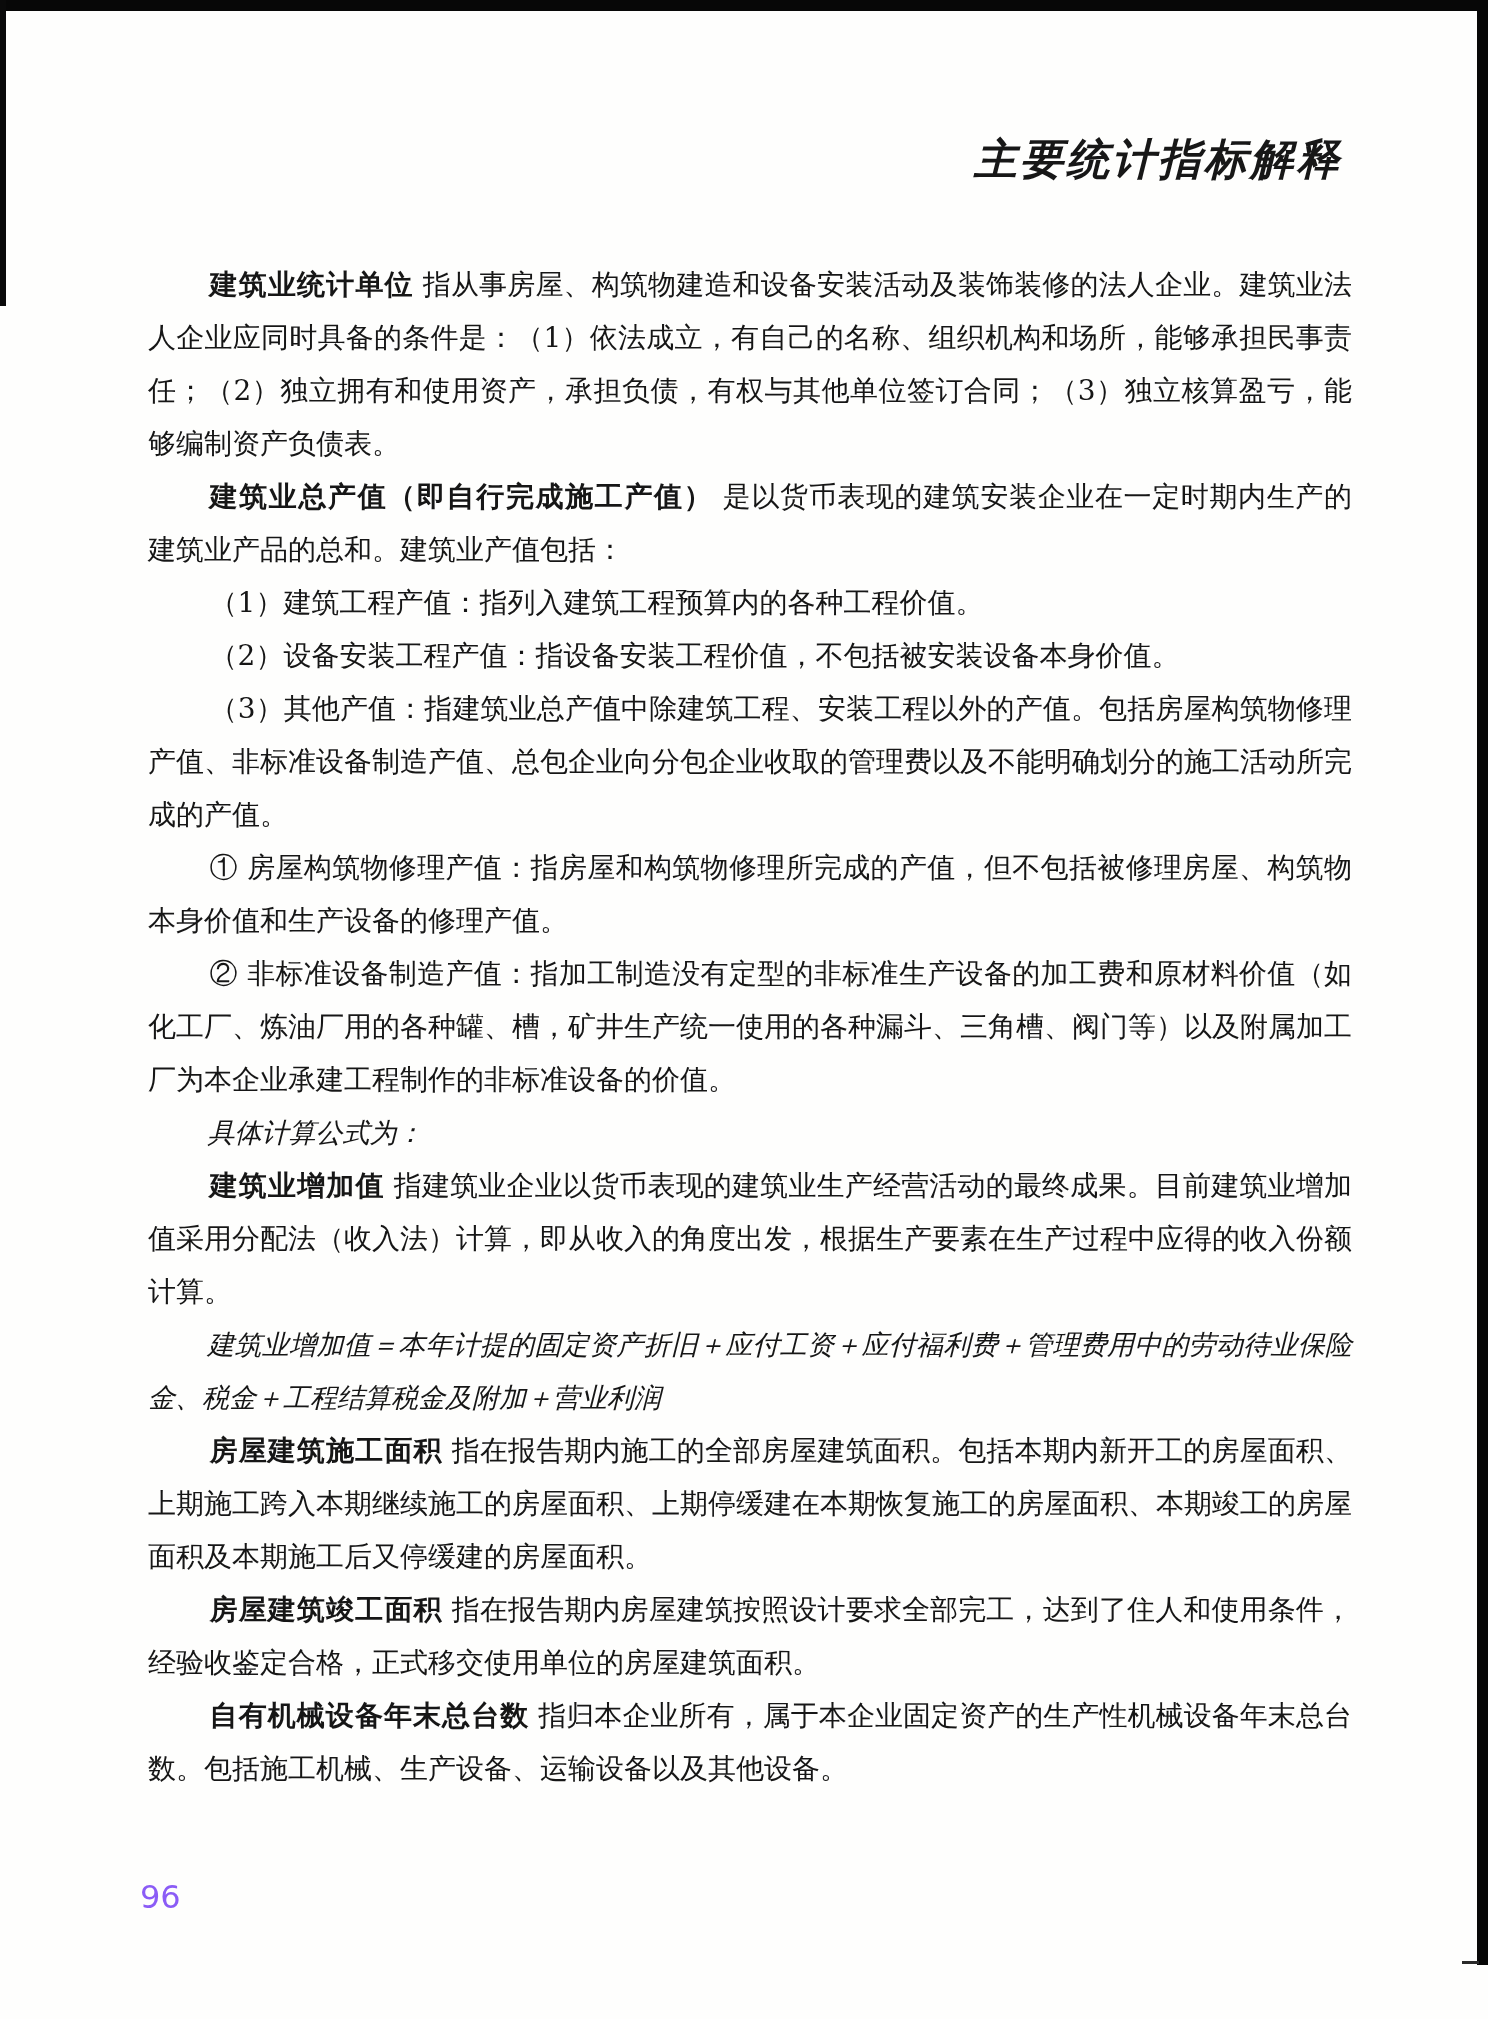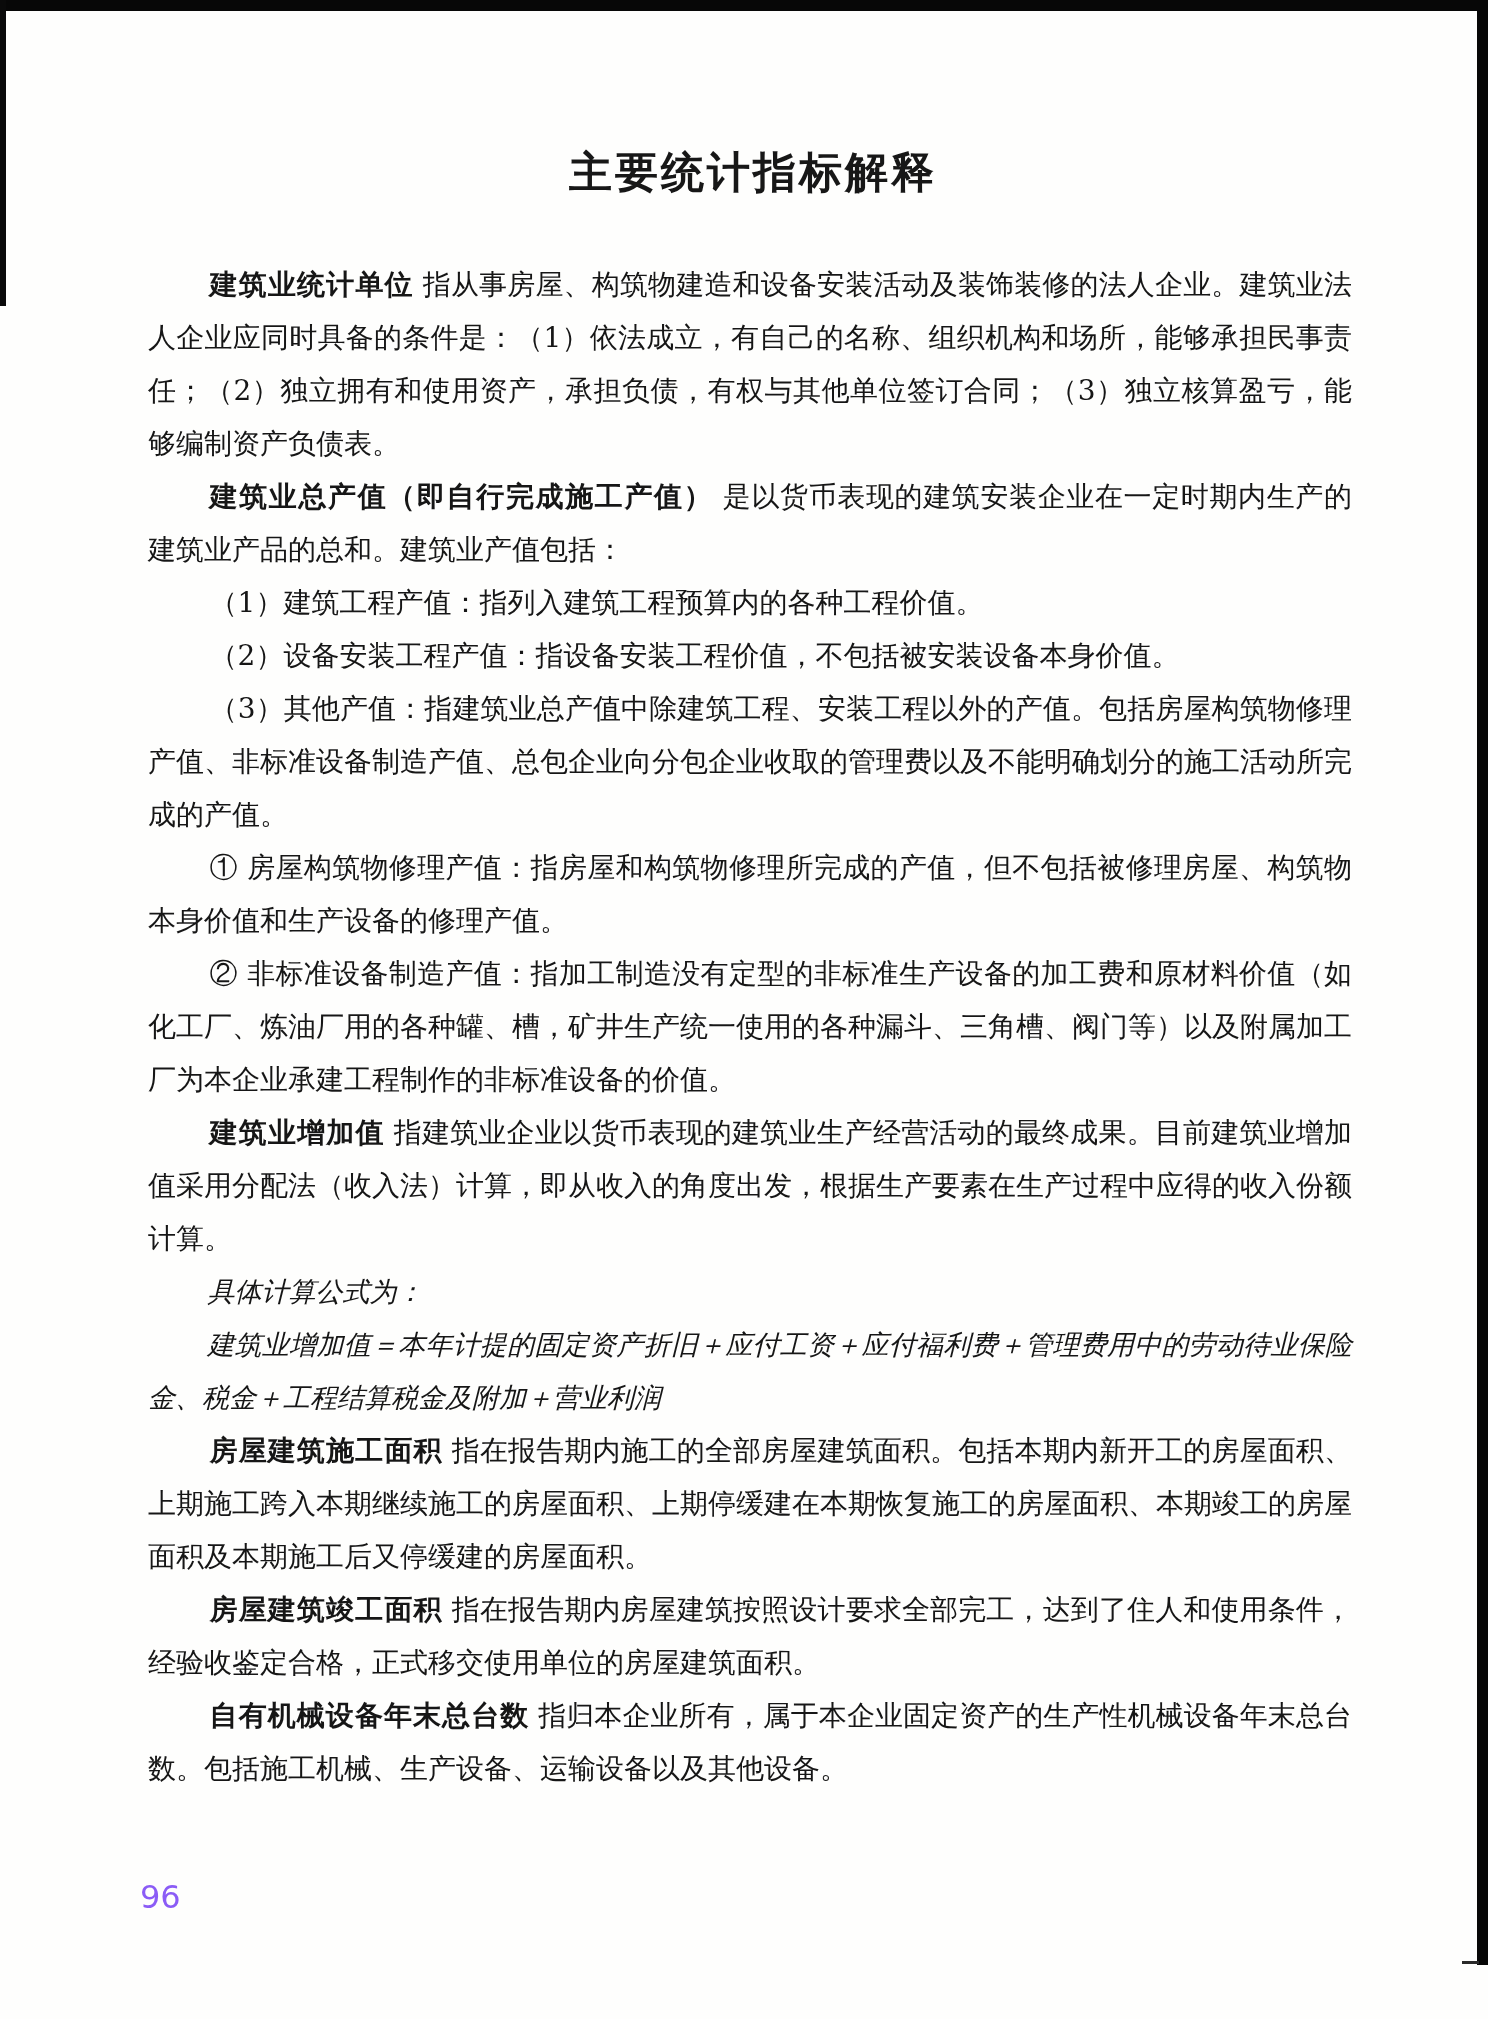--- a/index.html
+++ b/index.html
@@ -22,28 +22,29 @@
   .scan-edge-right {
     position: absolute; top: 0; right: 0;
     width: 11px; height: 1965px; background: #070707;
   }
   .scan-edge-right-tick {
     position: absolute; top: 1961px; right: 9px;
     width: 17px; height: 3px; background: #2a2a2a;
   }
   .page-title {
     position: absolute; top: 131px; left: 138px; width: 1204px;
-    margin: 13px;
-    text-align: center;
+    margin: 0;
+    text-align: right;
     font-family: "DejaVu Serif", "Liberation Serif", serif;
     font-weight: 600;
     font-size: 43px;
     letter-spacing: 3px;
     color: #171717;
     white-space: nowrap;
+    font-style: italic;
   }
   .body-text {
     position: absolute; top: 258px; left: 148px;
     width: 1204px;
     font-size: 28px;
     line-height: 53px;
     text-align: justify;
     text-justify: inter-ideograph;
   }
   .para { margin: 0; text-indent: 2.2em; }
@@ -74,21 +75,21 @@
 <h1 class="page-title">主要统计指标解释</h1>
 
 <section class="body-text">
     <p class="para"><b>建筑业统计单位</b><span> 指从事房屋、构筑物建造和设备安装活动及装饰装修的法人企业。建筑业法人企业应同时具备的条件是：（1）依法成立，有自己的名称、组织机构和场所，能够承担民事责任；（2）独立拥有和使用资产，承担负债，有权与其他单位签订合同；（3）独立核算盈亏，能够编制资产负债表。</span></p>
     <p class="para"><b>建筑业总产值（即自行完成施工产值）</b><span> 是以货币表现的建筑安装企业在一定时期内生产的建筑业产品的总和。建筑业产值包括：</span></p>
     <p class="para"><span>（1）建筑工程产值：指列入建筑工程预算内的各种工程价值。</span></p>
     <p class="para"><span>（2）设备安装工程产值：指设备安装工程价值，不包括被安装设备本身价值。</span></p>
     <p class="para"><span>（3）其他产值：指建筑业总产值中除建筑工程、安装工程以外的产值。包括房屋构筑物修理产值、非标准设备制造产值、总包企业向分包企业收取的管理费以及不能明确划分的施工活动所完成的产值。</span></p>
     <p class="para"><span>① 房屋构筑物修理产值：指房屋和构筑物修理所完成的产值，但不包括被修理房屋、构筑物本身价值和生产设备的修理产值。</span></p>
     <p class="para"><span>② 非标准设备制造产值：指加工制造没有定型的非标准生产设备的加工费和原材料价值（如化工厂、炼油厂用的各种罐、槽，矿井生产统一使用的各种漏斗、三角槽、阀门等）以及附属加工厂为本企业承建工程制作的非标准设备的价值。</span></p>
+    <p class="para formula"><span>具体计算公式为：</span></p>
     <p class="para"><b>建筑业增加值</b><span> 指建筑业企业以货币表现的建筑业生产经营活动的最终成果。目前建筑业增加值采用分配法（收入法）计算，即从收入的角度出发，根据生产要素在生产过程中应得的收入份额计算。</span></p>
-    <p class="para formula"><span>具体计算公式为：</span></p>
     <p class="para formula"><span>建筑业增加值＝本年计提的固定资产折旧＋应付工资＋应付福利费＋管理费用中的劳动待业保险金、税金＋工程结算税金及附加＋营业利润</span></p>
     <p class="para"><b>房屋建筑施工面积</b><span> 指在报告期内施工的全部房屋建筑面积。包括本期内新开工的房屋面积、上期施工跨入本期继续施工的房屋面积、上期停缓建在本期恢复施工的房屋面积、本期竣工的房屋面积及本期施工后又停缓建的房屋面积。</span></p>
     <p class="para"><b>房屋建筑竣工面积</b><span> 指在报告期内房屋建筑按照设计要求全部完工，达到了住人和使用条件，经验收鉴定合格，正式移交使用单位的房屋建筑面积。</span></p>
     <p class="para"><b>自有机械设备年末总台数</b><span> 指归本企业所有，属于本企业固定资产的生产性机械设备年末总台数。包括施工机械、生产设备、运输设备以及其他设备。</span></p>
   </section>
 
 <div class="page-number">96</div>
 
 </body></html>

